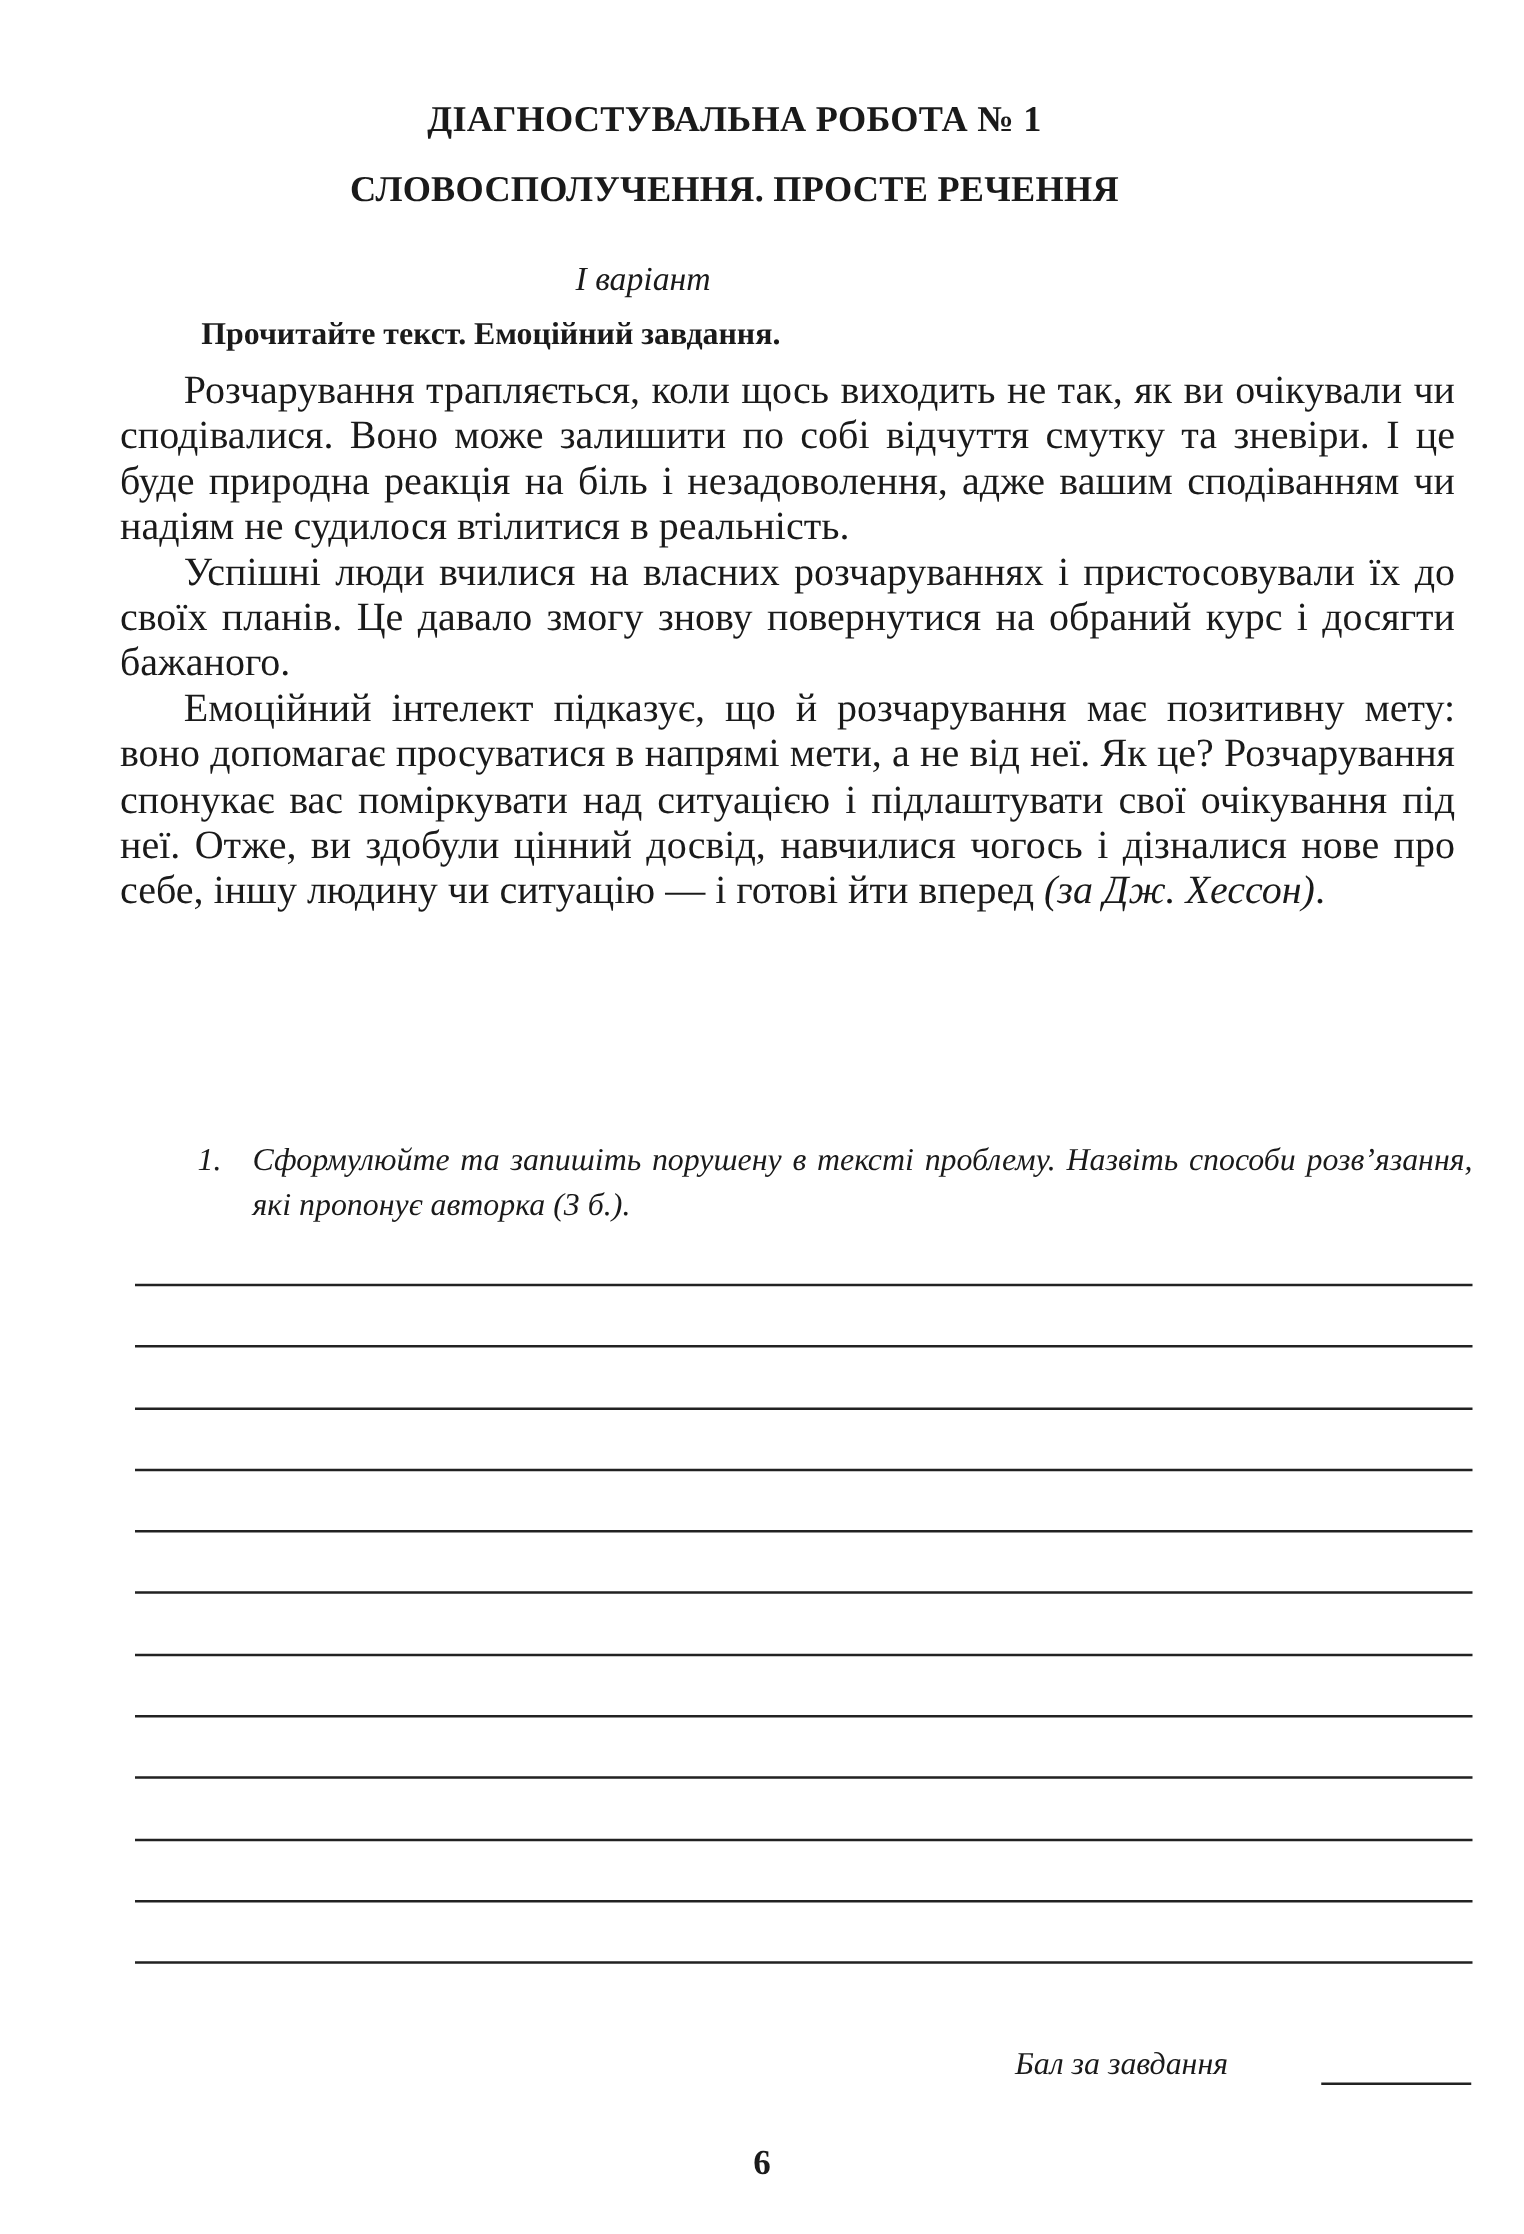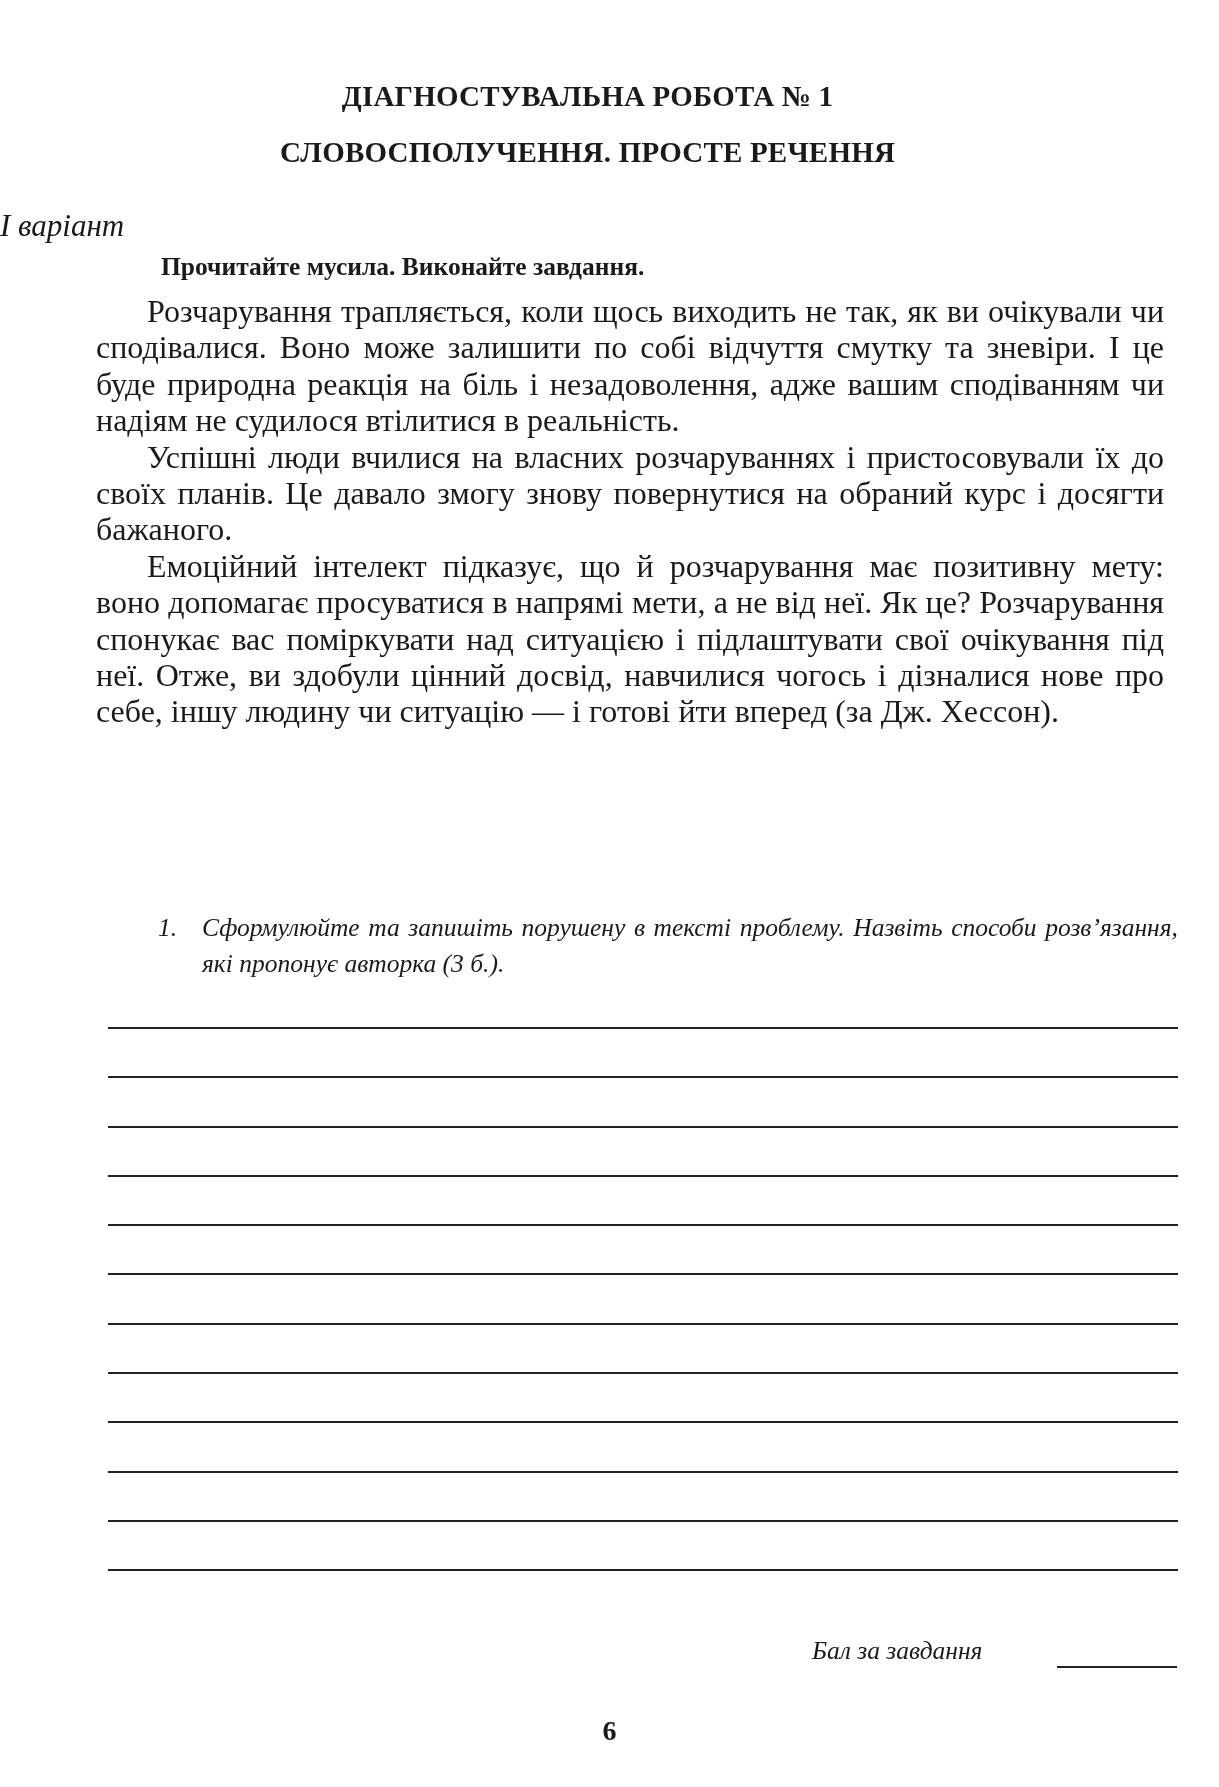--- a/index.html
+++ b/index.html
@@ -8,34 +8,34 @@
     font-family: "Liberation Serif", "DejaVu Serif", serif;
     color: #1a1a1a;
   }
   .title {
     position: absolute; left: 0; width: 1175px; text-align: center;
     font-weight: bold; font-size: 29px; letter-spacing: 0.2px;
   }
   #t1 { top: 80px; }
   #t2 { top: 136px; }
   .variant {
-    position: absolute; top: 208px; left: 0; width: 1029px; text-align: left;
-    font-style: italic; font-size: 31px;
+    position: absolute; top: 208px; left: 0; width: 1029px; text-align: center;
+    font-style: italic; font-size: 27px;
   }
   .instruction {
     position: absolute; top: 252px; left: 161px;
     font-weight: bold; font-size: 25.5px;
   }
   .text {
     position: absolute; left: 96px; width: 1068px; top: 293px;
     font-size: 32px; line-height: 36.4px; text-align: justify;
     hyphens: manual;
   }
   .text p { margin: 0; text-indent: 51px; }
-  .text .src { }
+  .text .src { font-style: italic; }
   .task {
     position: absolute; left: 158px; width: 1020px; top: 910px;
     font-style: italic; font-size: 25.5px; line-height: 36px; text-align: justify;
   }
   .task .num { position: absolute; left: 0; }
   .task .body { margin-left: 44px; }
   .lines { position: absolute; left: 108px; width: 1070px; top: 1027px; }
   .line {
     height: 0; border-top: 2px solid #222; margin-bottom: 47.3px;
   }
@@ -50,21 +50,21 @@
     position: absolute; top: 1715px; left: 0; width: 1219px; text-align: center;
     font-weight: bold; font-size: 28px;
   }
 </style>
 </head>
 <body>
 
 <div class="title" id="t1">ДІАГНОСТУВАЛЬНА РОБОТА № 1</div>
 <div class="title" id="t2">СЛОВОСПОЛУЧЕННЯ. ПРОСТЕ РЕЧЕННЯ</div>
 <div class="variant">І варіант</div>
-<div class="instruction">Прочитайте мусила. Виконайте завдання.</div>
+<div class="instruction">Прочитайте текст. Емоційний завдання.</div>
 
 <div class="text">
   <p>Розчарування трапляється, коли щось виходить не так, як ви очіку­вали чи сподівалися. Воно може залишити по собі відчуття смутку та зневіри. І це буде природна реакція на біль і незадоволення, адже ва­шим сподіванням чи надіям не судилося втілитися в реальність.</p>
   <p>Успішні люди вчилися на власних розчаруваннях і пристосовували їх до своїх планів. Це давало змогу знову повернутися на обраний курс і досягти бажаного.</p>
   <p><span>Емоційний інтелект підказує, що й розчарування має позитивну мету: воно допомагає просуватися в напрямі мети, а не від неї. Як це? Розчарування спонукає вас поміркувати над ситуацією і підлаштувати свої очікування під неї. Отже, ви здобули цінний досвід, навчилися чо­гось і дізналися нове про себе, іншу людину чи ситуацію — і готові йти вперед</span> <span class="src">(за Дж. Хессон)</span><span>.</span></p>
 </div>
 
 <div class="task">
   <span class="num">1.</span>
   <div class="body">Сформулюйте та запишіть порушену в тексті проблему. На­звіть способи розв’язання, які пропонує авторка (3 б.).</div>

